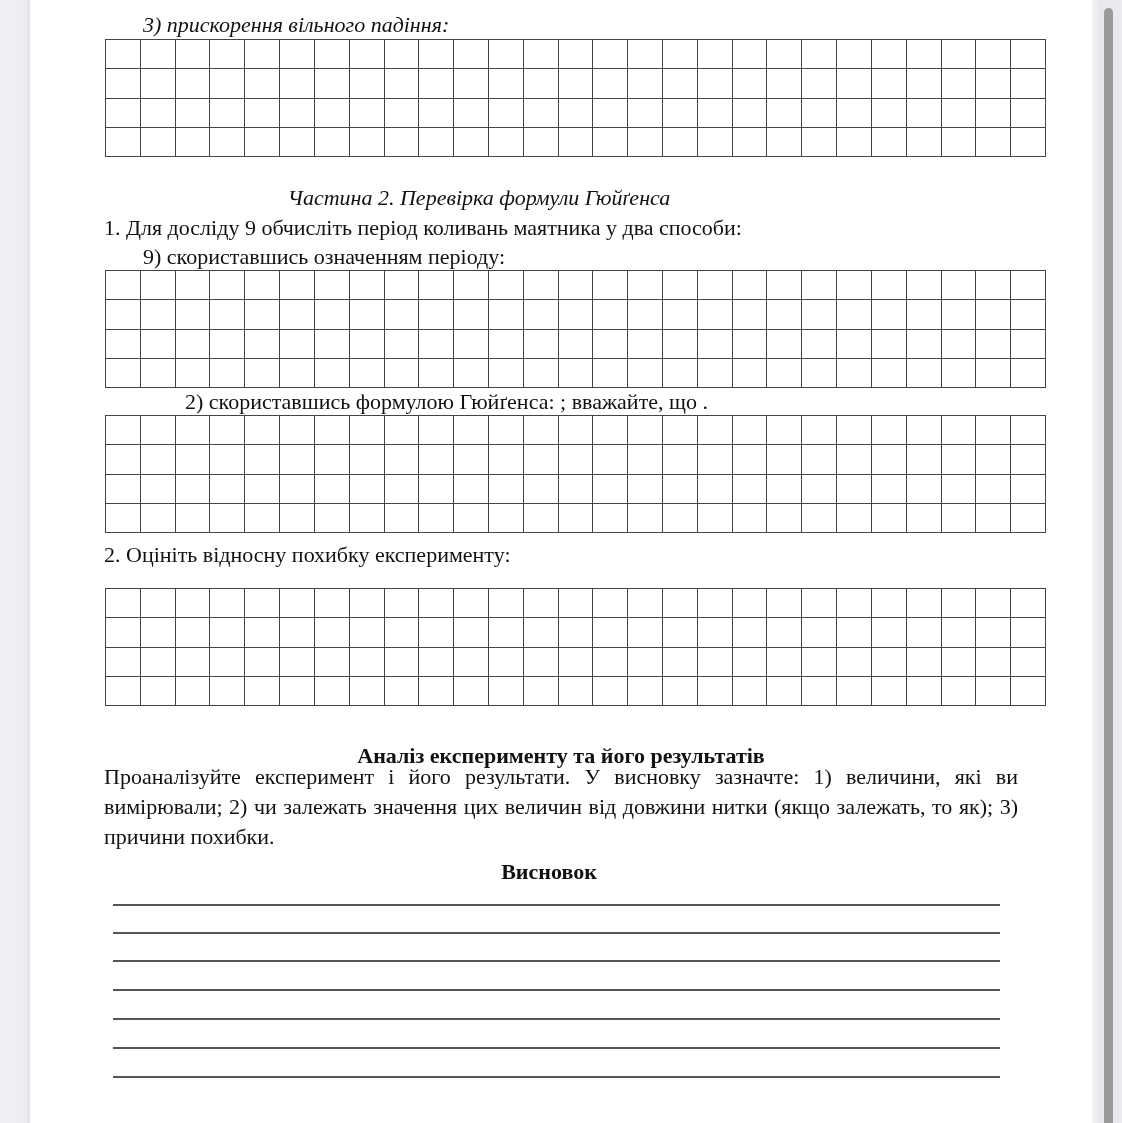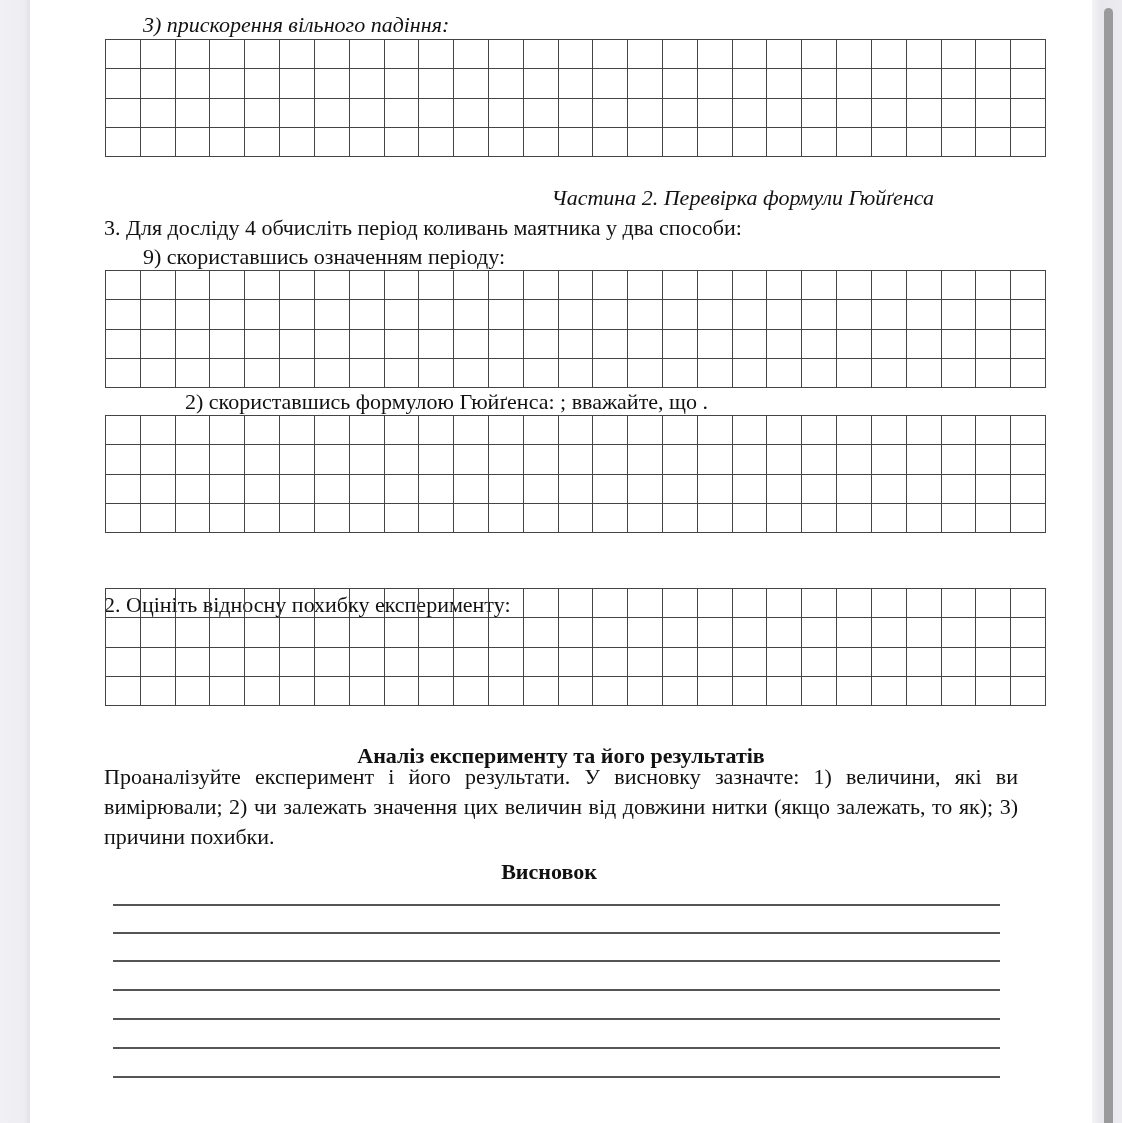--- a/index.html
+++ b/index.html
@@ -155,22 +155,22 @@
     <div class="cell"></div>
     <div class="cell"></div>
     <div class="cell"></div>
     <div class="cell"></div>
     <div class="cell"></div>
     <div class="cell"></div>
     <div class="cell"></div>
     <div class="cell"></div>
   </div>
 
-<div class="text italic" style="left:0; width:934px; text-align:right; top:185px; padding-left:0;"><span style="position:relative; left:0px;">Частина 2. Перевірка формули Гюйґенса</span></div>
-<div class="text" style="left:104px; top:215px;">3. Для досліду 4 обчисліть період коливань маятника у два способи:</div>
+<div class="text italic" style="left:0; width:934px; text-align:center; top:185px; padding-left:12px;"><span style="position:relative; left:0px;">Частина 2. Перевірка формули Гюйґенса</span></div>
+<div class="text" style="left:104px; top:215px;">1. Для досліду 9 обчисліть період коливань маятника у два способи:</div>
 <div class="text" style="left:143px; top:244px;">9) скориставшись означенням періоду:</div>
 <div class="grid" style="top: 270px; grid-template-columns: repeat(27, 1fr); grid-template-rows: repeat(4, 1fr);">
     <div class="cell"></div>
     <div class="cell"></div>
     <div class="cell"></div>
     <div class="cell"></div>
     <div class="cell"></div>
     <div class="cell"></div>
     <div class="cell"></div>
     <div class="cell"></div>
@@ -381,21 +381,21 @@
     <div class="cell"></div>
     <div class="cell"></div>
     <div class="cell"></div>
     <div class="cell"></div>
     <div class="cell"></div>
     <div class="cell"></div>
     <div class="cell"></div>
     <div class="cell"></div>
   </div>
 
-<div class="text" style="left:104px; top:592px;">2. Оцініть відносну похибку експерименту:</div>
+<div class="text" style="left:104px; top:542px;">2. Оцініть відносну похибку експерименту:</div>
 <div class="grid" style="top: 588px; grid-template-columns: repeat(27, 1fr); grid-template-rows: repeat(4, 1fr);">
     <div class="cell"></div>
     <div class="cell"></div>
     <div class="cell"></div>
     <div class="cell"></div>
     <div class="cell"></div>
     <div class="cell"></div>
     <div class="cell"></div>
     <div class="cell"></div>
     <div class="cell"></div>

